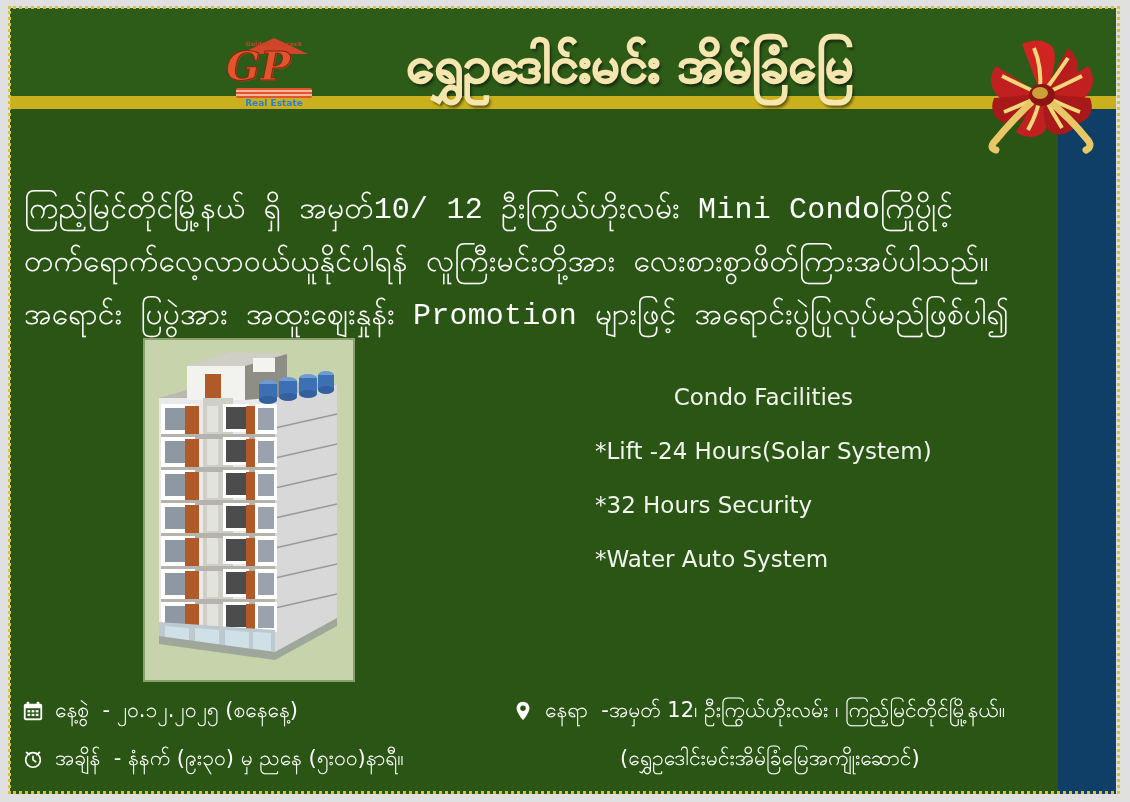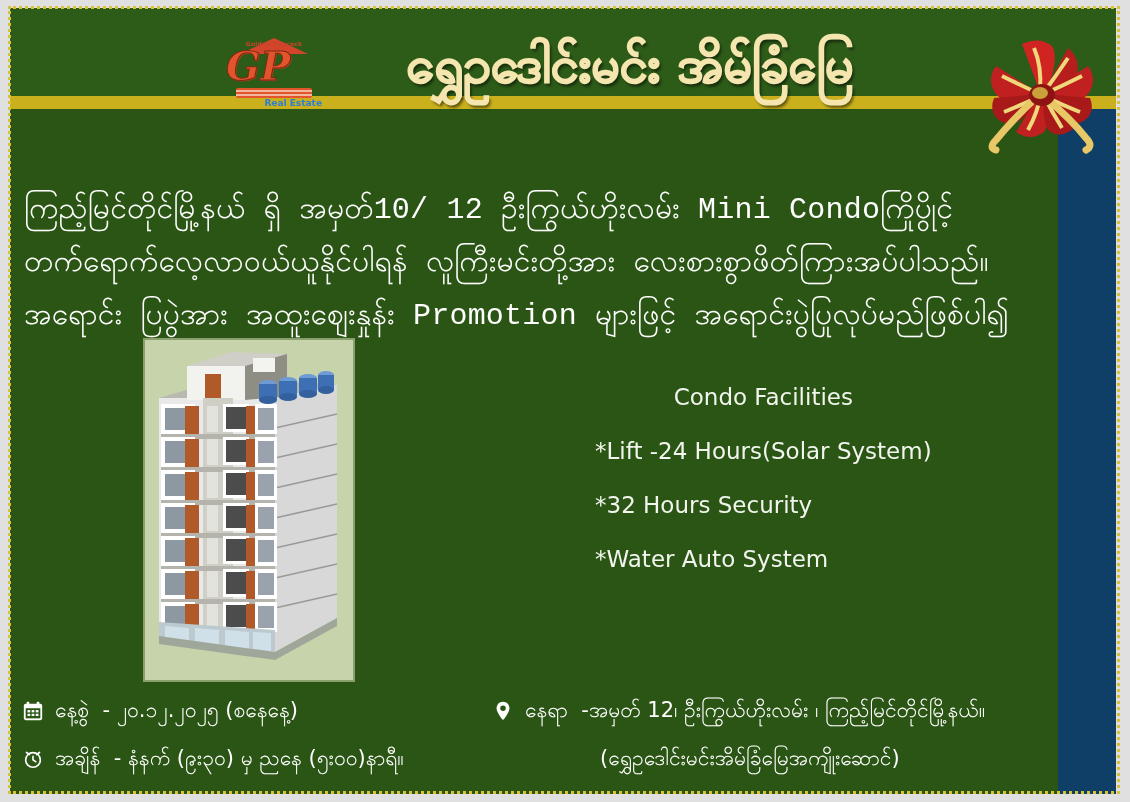--- a/index.html
+++ b/index.html
@@ -87,21 +87,21 @@
     border-right:34px solid transparent;
     border-bottom:16px solid #d2452a;
   }
   .logo .steps{
     position:absolute;left:10px;top:50px;width:76px;height:10px;
     background:repeating-linear-gradient(#e1542c,#e1542c 2px,#f3b79e 2px,#f3b79e 4px);
     border-radius:2px;
   }
   .logo .brand-bot{
     position:absolute;left:0;top:60px;width:100%;
-    text-align:right;color:#2a7fd4;
+    text-align:center;color:#2a7fd4;
     font-size:9px;font-weight:bold;
     background:transparent;
   }
 
   .title{
     position:absolute;left:320px;top:22px;
     width:600px;height:70px;
     display:flex;align-items:center;justify-content:center;
     z-index:4;
     font-size:50px;line-height:56px;font-weight:bold;
@@ -154,21 +154,21 @@
   
   .footer{
     position:absolute;left:10px;top:680px;
     width:1060px;height:100px;
     z-index:3;
     color:#ffffff;
     font-size:21px;
   }
   .foot-row{
     position:absolute;left:0;width:100%;height:46px;
-    display:flex;align-items:center;
+    display:flex;align-items:center;gap:20px;
   }
   .foot-row.r1{top:0;}
   .foot-row.r2{top:48px;}
   .fcell{display:flex;align-items:center;white-space:nowrap;}
   .fcell.left{width:470px;}
   .fcell.right{flex:1;}
   .ficon{
     width:26px;height:26px;margin-right:9px;
     flex:0 0 26px;display:inline-flex;align-items:center;justify-content:center;
   }

